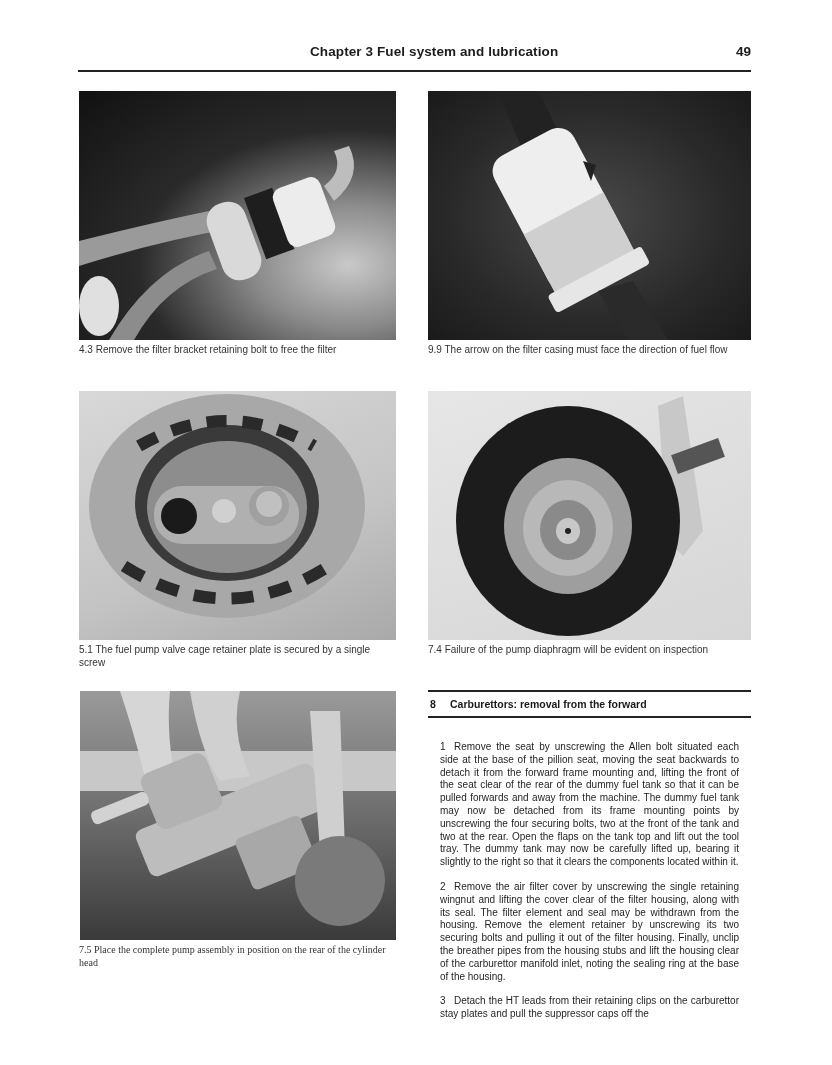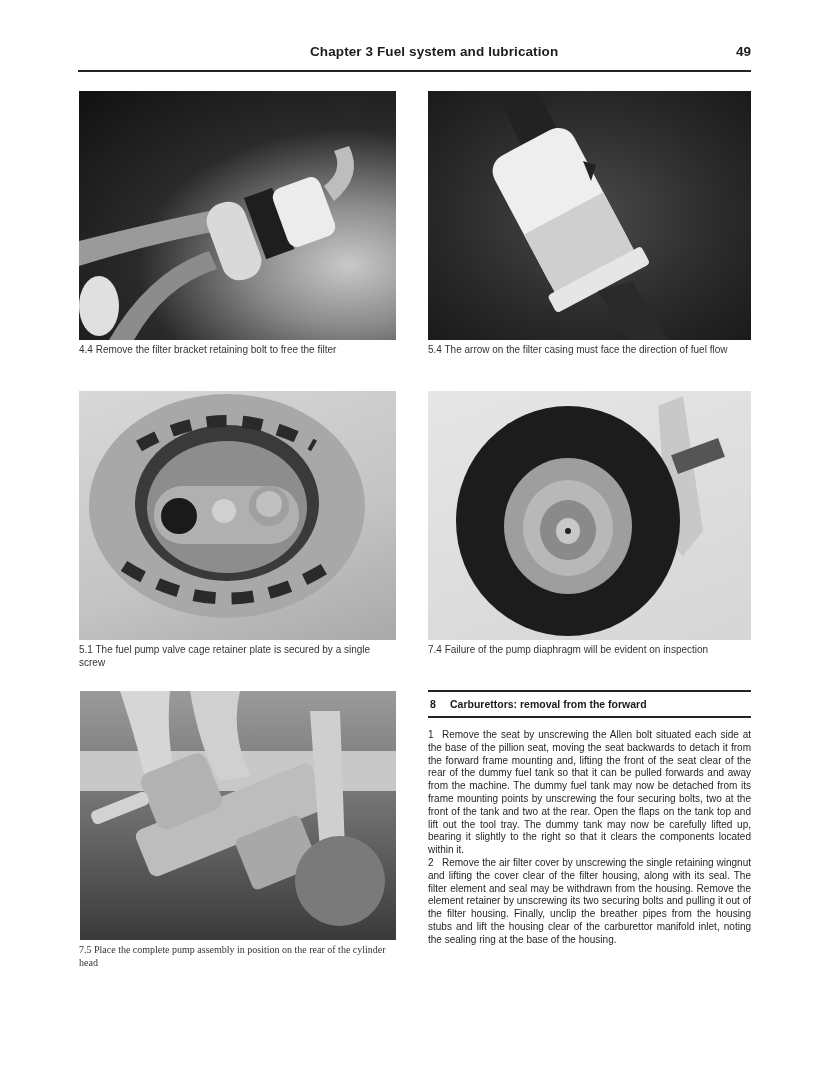--- a/index.html
+++ b/index.html
@@ -19,21 +19,21 @@
   #p74 { left: 428px; top: 391px; width: 323px; height: 249px; background: linear-gradient(160deg, #e6e6e6 0%, #d6d6d6 100%); }
   #p75 { left: 80px; top: 691px; width: 316px; height: 249px; background: linear-gradient(180deg, #9a9a9a 0%, #6d6d6d 50%, #3a3a3a 100%); }
 
   .section-head { position: absolute; left: 428px; top: 690px; width: 323px; }
   .sec-rule-top { position: absolute; left: 0; top: 0; width: 323px; height: 2px; background: #222; }
   .sec-rule-bot { position: absolute; left: 0; top: 26px; width: 323px; height: 2px; background: #222; }
   .sec-num { position: absolute; left: 2px; top: 8px; font-weight: bold; font-size: 10.5px; }
   .sec-title { position: absolute; left: 22px; top: 8px; font-weight: bold; font-size: 10.5px; }
 
   .body-text { position: absolute; left: 428px; top: 729px; width: 323px; font-size: 10px; line-height: 12.8px; text-align: justify; color: #1f1f1f; }
-  .para { margin: 0; }
+  .para { margin: 12px; }
   .pnum { display: inline-block; width: 14px; }
 </style>
 </head>
 <body>
 
 <div class="running-head">
   <span class="running-title">Chapter 3  Fuel system and lubrication</span>
   <span class="page-num">49</span>
 </div>
 <div class="head-rule"></div>
@@ -42,35 +42,35 @@
   <svg width="317" height="249" viewBox="0 0 317 249">
     <path d="M0 150 Q80 130 140 118 L150 138 Q80 150 0 175 Z" fill="#9a9a9a"></path>
     <path d="M30 249 Q70 180 130 160 L138 178 Q85 195 55 249 Z" fill="#8c8c8c"></path>
     <rect x="135" y="110" width="40" height="80" rx="18" fill="#d9d9d9" transform="rotate(-20 155 150)"></rect>
     <rect x="175" y="100" width="30" height="65" fill="#1e1e1e" transform="rotate(-20 190 132)"></rect>
     <rect x="200" y="90" width="50" height="62" rx="10" fill="#ececec" transform="rotate(-20 225 121)"></rect>
     <path d="M245 95 Q265 80 255 60 L270 55 Q285 85 255 110 Z" fill="#bdbdbd"></path>
     <ellipse cx="20" cy="215" rx="20" ry="30" fill="#e0e0e0"></ellipse>
   </svg>
 </div>
-<div class="caption" style="left:79px; top:344px; width:320px;">4.4 Remove the filter bracket retaining bolt to free the filter</div>
+<div class="caption" style="left:79px; top:344px; width:320px;">4.3 Remove the filter bracket retaining bolt to free the filter</div>
 
 <div class="photo" id="p54">
   <svg width="323" height="249" viewBox="0 0 323 249">
     <path d="M70 0 L110 0 L135 50 L95 60 Z" fill="#222"></path>
     <g transform="rotate(-28 140 120)">
       <rect x="90" y="40" width="90" height="150" rx="18" fill="#eeeeee"></rect>
       <rect x="90" y="120" width="90" height="70" fill="#cfcfcf"></rect>
       <rect x="82" y="185" width="106" height="20" rx="4" fill="#e6e6e6"></rect>
     </g>
     <path d="M170 200 L205 190 L240 249 L200 249 Z" fill="#2a2a2a"></path>
     <path d="M155 70 L168 74 L163 90 Z" fill="#222"></path>
   </svg>
 </div>
-<div class="caption" style="left:428px; top:344px; width:325px;">5.4 The arrow on the filter casing must face the direction of fuel flow</div>
+<div class="caption" style="left:428px; top:344px; width:325px;">9.9 The arrow on the filter casing must face the direction of fuel flow</div>
 
 <div class="photo" id="p73">
   <svg width="317" height="249" viewBox="0 0 317 249">
     <ellipse cx="148" cy="115" rx="138" ry="112" fill="#a8a8a8"></ellipse>
     <ellipse cx="148" cy="112" rx="92" ry="78" fill="#3a3a3a"></ellipse>
     <ellipse cx="148" cy="116" rx="80" ry="66" fill="#8d8d8d"></ellipse>
     <rect x="75" y="95" width="145" height="58" rx="28" fill="#b0b0b0"></rect>
     <circle cx="100" cy="125" r="18" fill="#1a1a1a"></circle>
     <circle cx="145" cy="120" r="12" fill="#d0d0d0"></circle>
     <circle cx="190" cy="115" r="20" fill="#a0a0a0"></circle>
@@ -115,13 +115,14 @@
 <div class="section-head">
   <div class="sec-rule-top"></div>
   <span class="sec-num">8</span>
   <span class="sec-title">Carburettors: removal from the forward</span>
   <div class="sec-rule-bot"></div>
 </div>
 
 <div class="body-text">
   <p class="para"><span class="pnum">1</span><span>Remove the seat by unscrewing the Allen bolt situated each side at the base of the pillion seat, moving the seat backwards to detach it from the forward frame mounting and, lifting the front of the seat clear of the rear of the dummy fuel tank so that it can be pulled forwards and away from the machine. The dummy fuel tank may now be detached from its frame mounting points by unscrewing the four securing bolts, two at the front of the tank and two at the rear. Open the flaps on the tank top and lift out the tool tray. The dummy tank may now be carefully lifted up, bearing it slightly to the right so that it clears the components located within it.</span></p>
   <p class="para"><span class="pnum">2</span><span>Remove the air filter cover by unscrewing the single retaining wingnut and lifting the cover clear of the filter housing, along with its seal. The filter element and seal may be withdrawn from the housing. Remove the element retainer by unscrewing its two securing bolts and pulling it out of the filter housing. Finally, unclip the breather pipes from the housing stubs and lift the housing clear of the carburettor manifold inlet, noting the sealing ring at the base of the housing.</span></p>
+  <p class="para"><span class="pnum">3</span><span>Detach the HT leads from their retaining clips on the carburettor stay plates and pull the suppressor caps off the</span></p>
 </div>
 
 </body></html>

